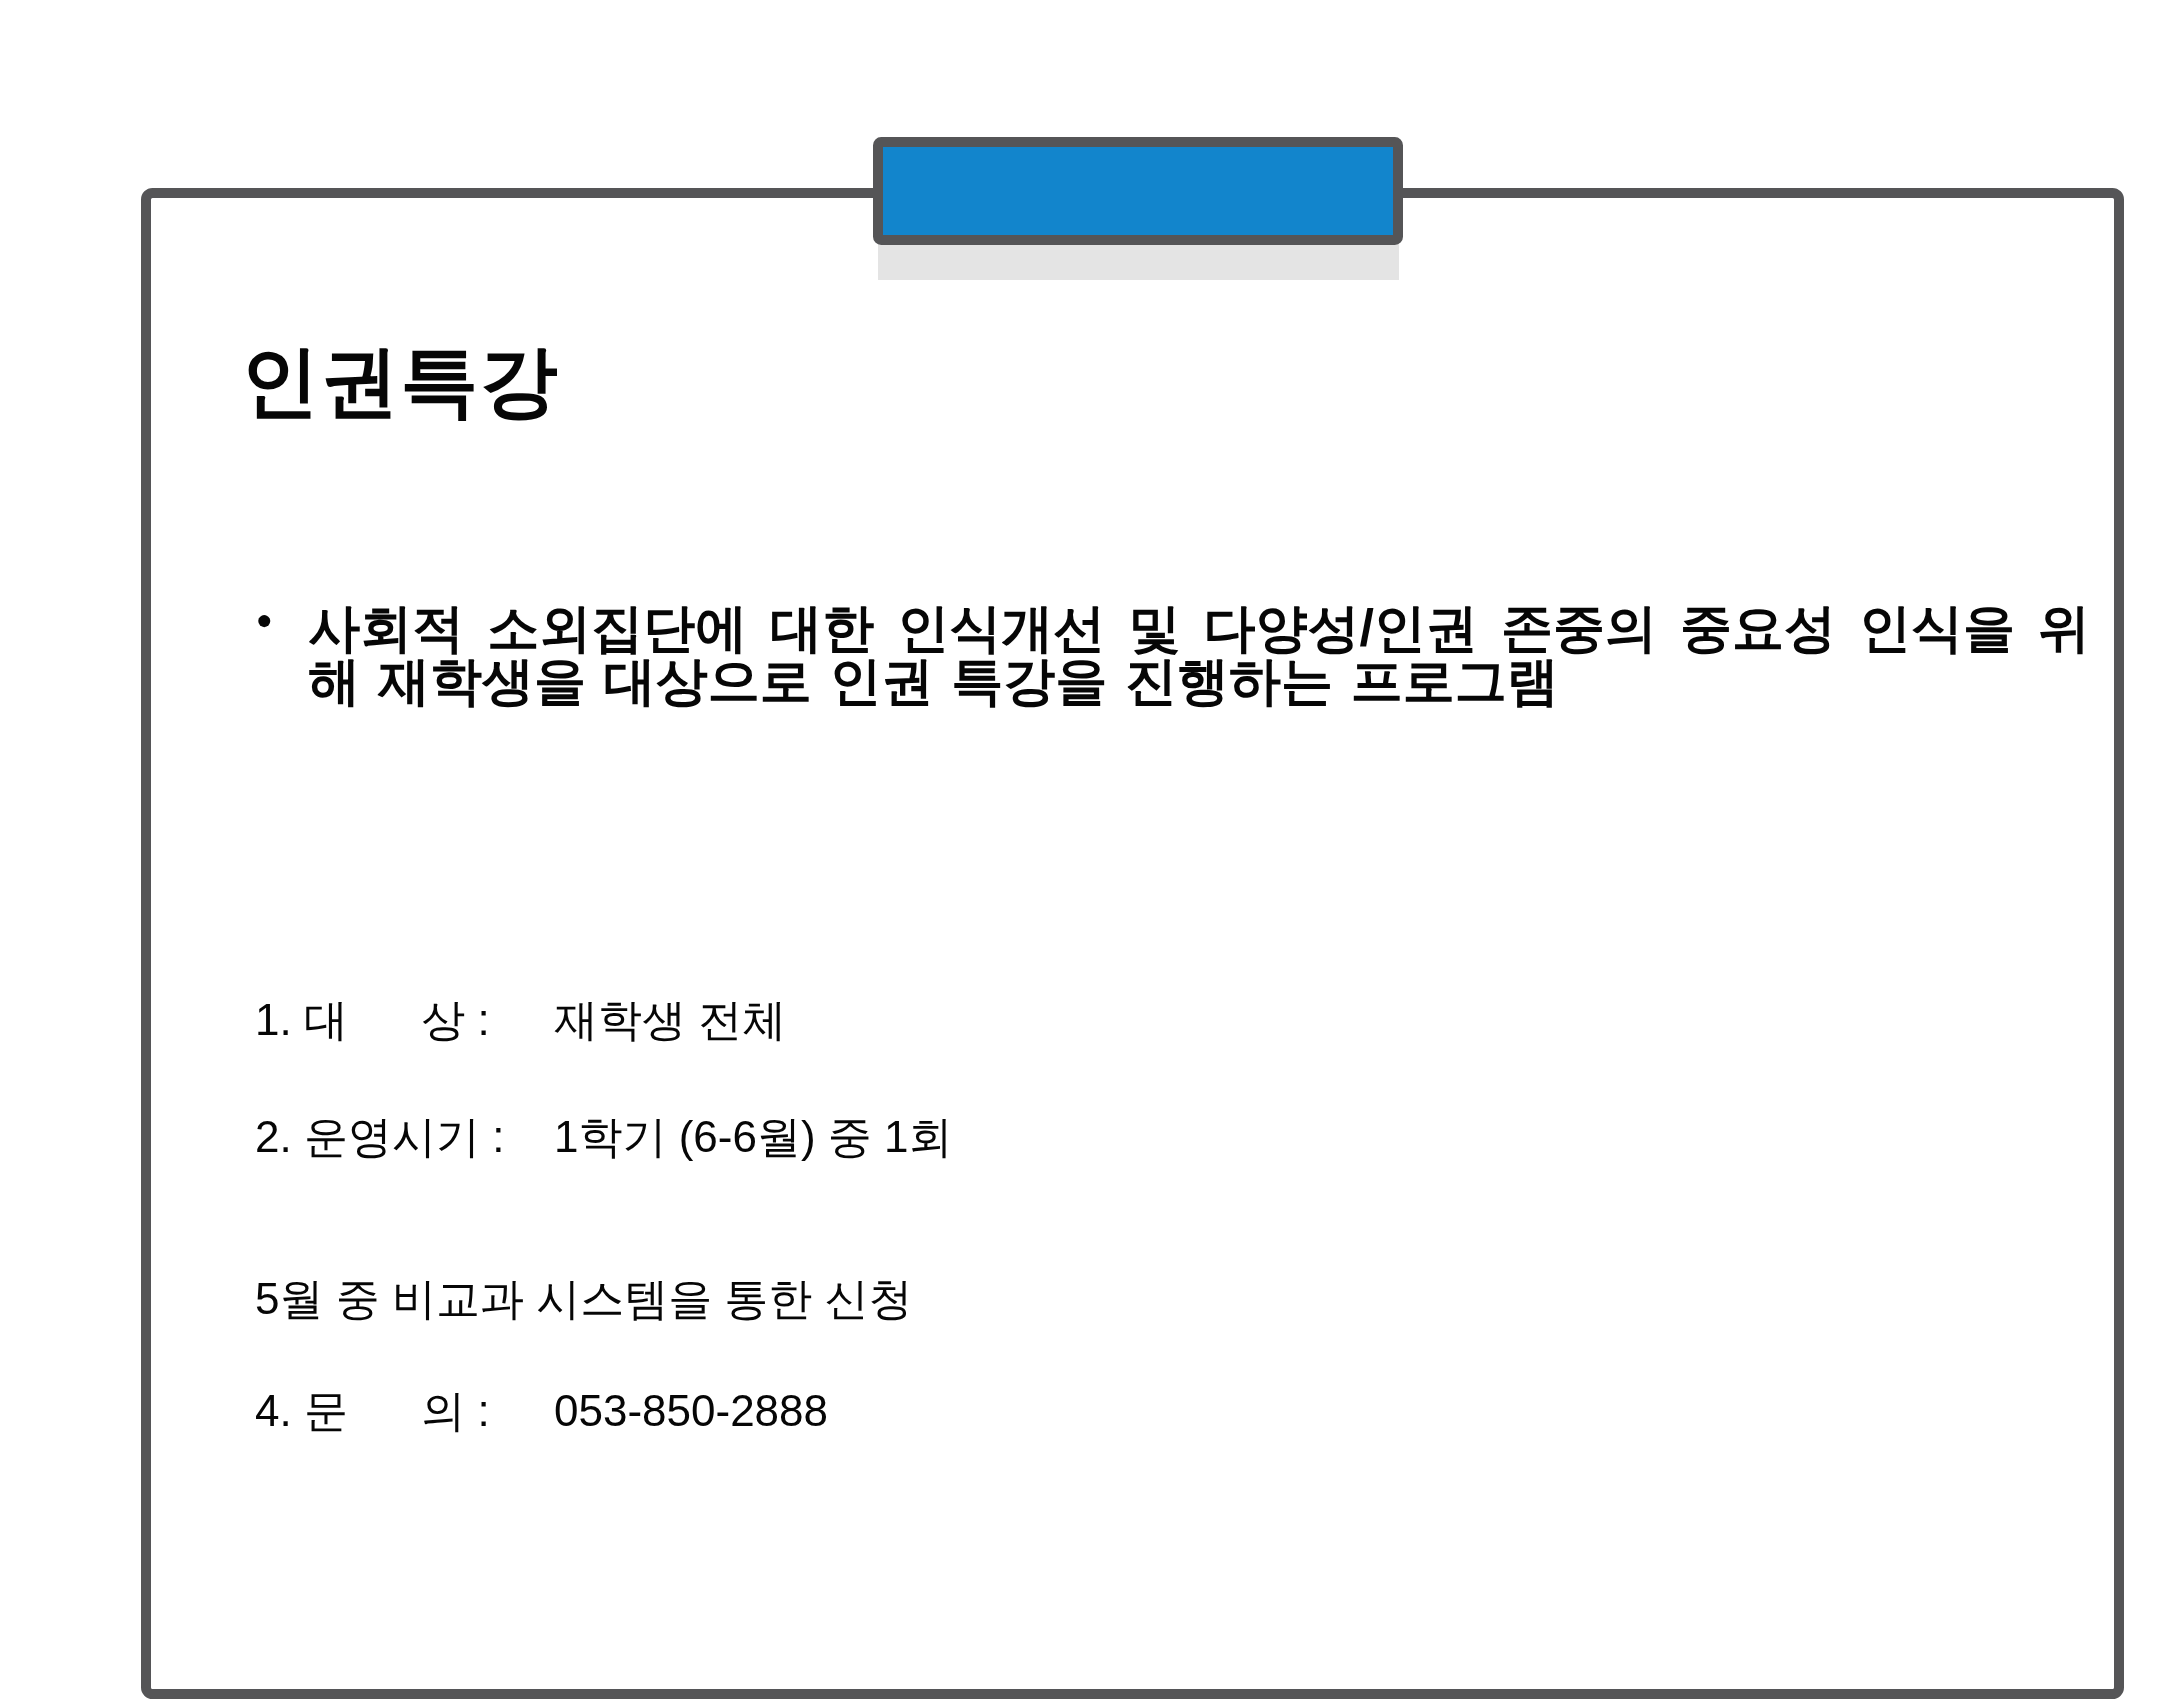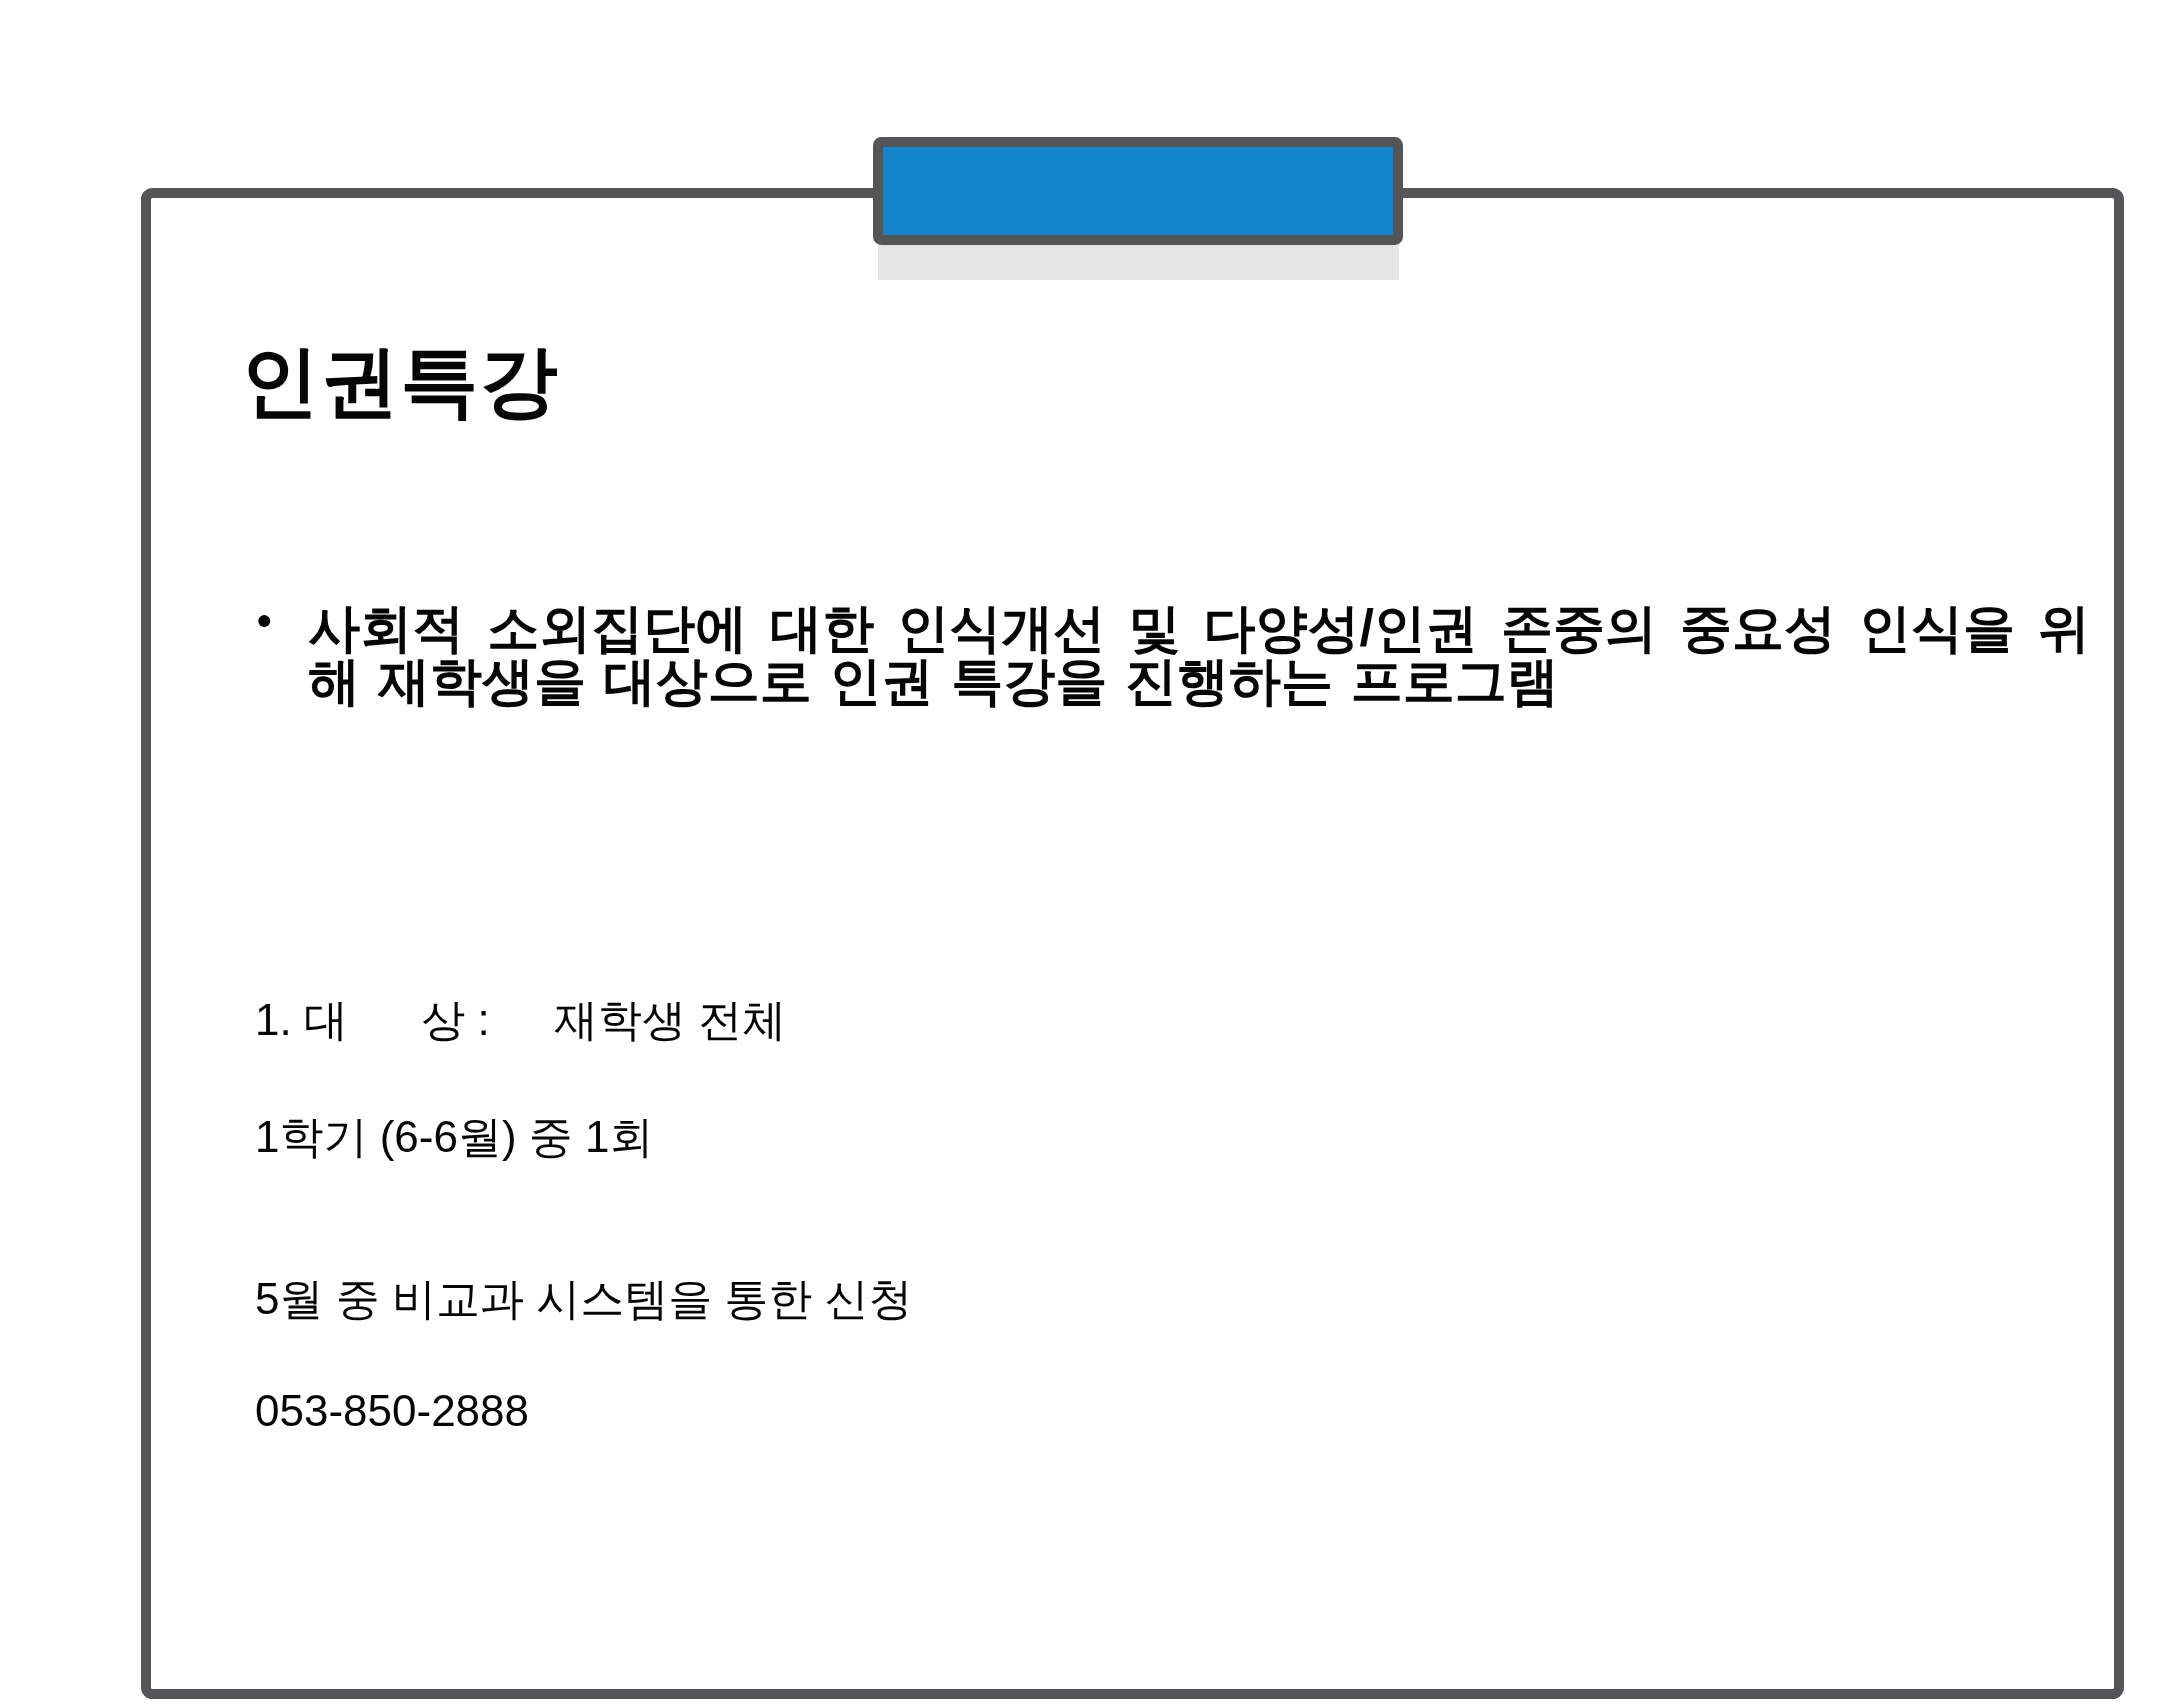--- a/index.html
+++ b/index.html
@@ -135,24 +135,26 @@
     <span class="dot">●</span>
     <p class="bullet-text">사회적 소외집단에 대한 인식개선 및 다양성/인권 존중의 중요성 인식을 위해 재학생을 대상으로 인권 특강을 진행하는 프로그램</p>
   </div>
 
   <div class="info-list">
     <div class="info-row row-1">
       <span class="label">1. 대      상 :</span>
       <span class="value">재학생 전체</span>
     </div>
     <div class="info-row row-2">
+      <span class="label">2. 운영시기 :</span>
       <span class="value">1학기 (6-6월) 중 1회</span>
     </div>
     <div class="info-row row-3">
       <span class="value">5월 중 비교과 시스템을 통한 신청</span>
     </div>
     <div class="info-row row-4">
+      <span class="label">4. 문      의 :</span>
       <span class="value">053-850-2888</span>
     </div>
   </div>
 
 </div>
 
 
 </body></html>

